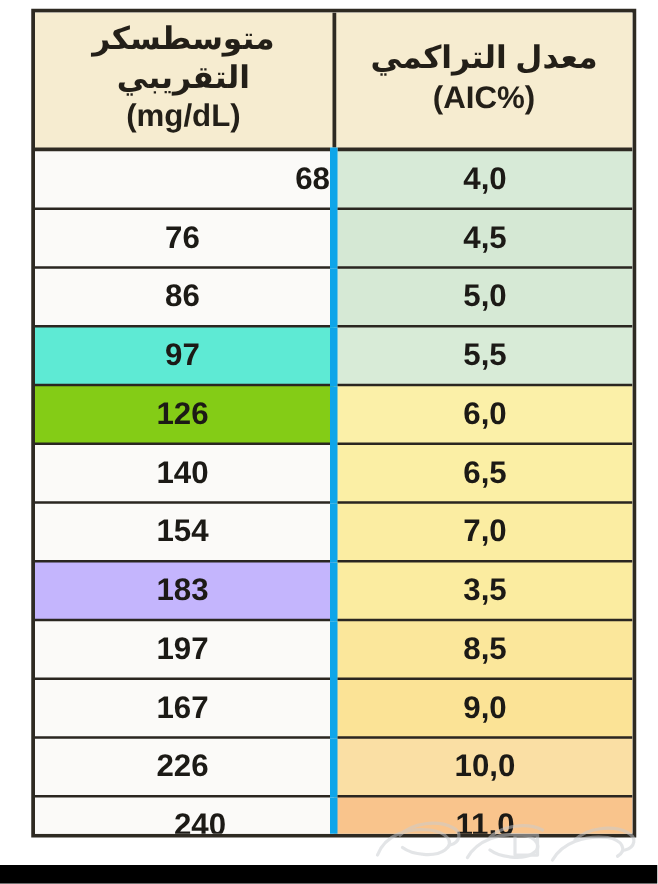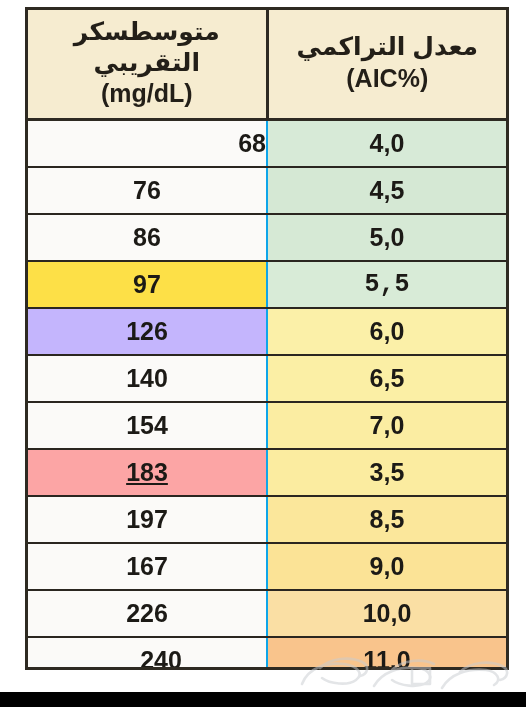--- a/index.html
+++ b/index.html
@@ -87,21 +87,21 @@
     color: #1c1a16;
     border-bottom: 2px solid #2a2620;
     direction: ltr;
     unicode-bidi: isolate;
     font-family: "Liberation Sans", "DejaVu Sans", sans-serif;
   }
   tbody tr:last-child td {
     border-bottom: none;
   }
   tbody td.cell-a1c {
-    border-left: 2px solid #0ea5e9;
+    border-left: 6px solid #0ea5e9;
   }
   tbody td.cell-gluc {
     background: #fbfaf8;
   }
 
   
   #watermark {
     position: absolute;
     left: 296px;
     top: 628px;
@@ -152,38 +152,38 @@
           </tr>
           <tr>
             <td class="cell-a1c" style="background: rgb(213, 232, 212);">4,5</td>
             <td class="cell-gluc" style="background: rgb(251, 250, 248);">76</td>
           </tr>
           <tr>
             <td class="cell-a1c" style="background: rgb(214, 233, 213);">5,0</td>
             <td class="cell-gluc" style="background: rgb(251, 250, 248);">86</td>
           </tr>
           <tr>
-            <td class="cell-a1c" style="background: rgb(216, 235, 215); font-family: Liberation Mono, monospace;">5,5</td>
-            <td class="cell-gluc" style="background: #fde047; margin-top: 28px;">97</td>
+            <td class="cell-a1c" style="background: rgb(216, 235, 215);">5,5</td>
+            <td class="cell-gluc" style="background: #5eead4; margin-top: 28px;">97</td>
           </tr>
           <tr>
             <td class="cell-a1c" style="background: rgb(251, 240, 168);">6,0</td>
-            <td class="cell-gluc" style="background: #c4b5fd; text-align: center;">126</td>
+            <td class="cell-gluc" style="background: #84cc16; text-align: center;">126</td>
           </tr>
           <tr>
             <td class="cell-a1c" style="background: rgb(251, 239, 165);">6,5</td>
             <td class="cell-gluc" style="background: rgb(251, 250, 248); margin-top: 39px;">140</td>
           </tr>
           <tr>
             <td class="cell-a1c" style="background: rgb(251, 237, 162);">7,0</td>
             <td class="cell-gluc" style="background: rgb(251, 250, 248);">154</td>
           </tr>
           <tr>
             <td class="cell-a1c" style="background: rgb(251, 236, 160);">3,5</td>
-            <td class="cell-gluc" style="background: #fca5a5; text-decoration: underline;">183</td>
+            <td class="cell-gluc" style="background: #c4b5fd;">183</td>
           </tr>
           <tr>
             <td class="cell-a1c" style="background: rgb(251, 231, 155);">8,5</td>
             <td class="cell-gluc" style="background: rgb(251, 250, 248);">197</td>
           </tr>
           <tr>
             <td class="cell-a1c" style="background: rgb(251, 227, 150);">9,0</td>
             <td class="cell-gluc" style="background: rgb(251, 250, 248);">167</td>
           </tr>
           <tr>

